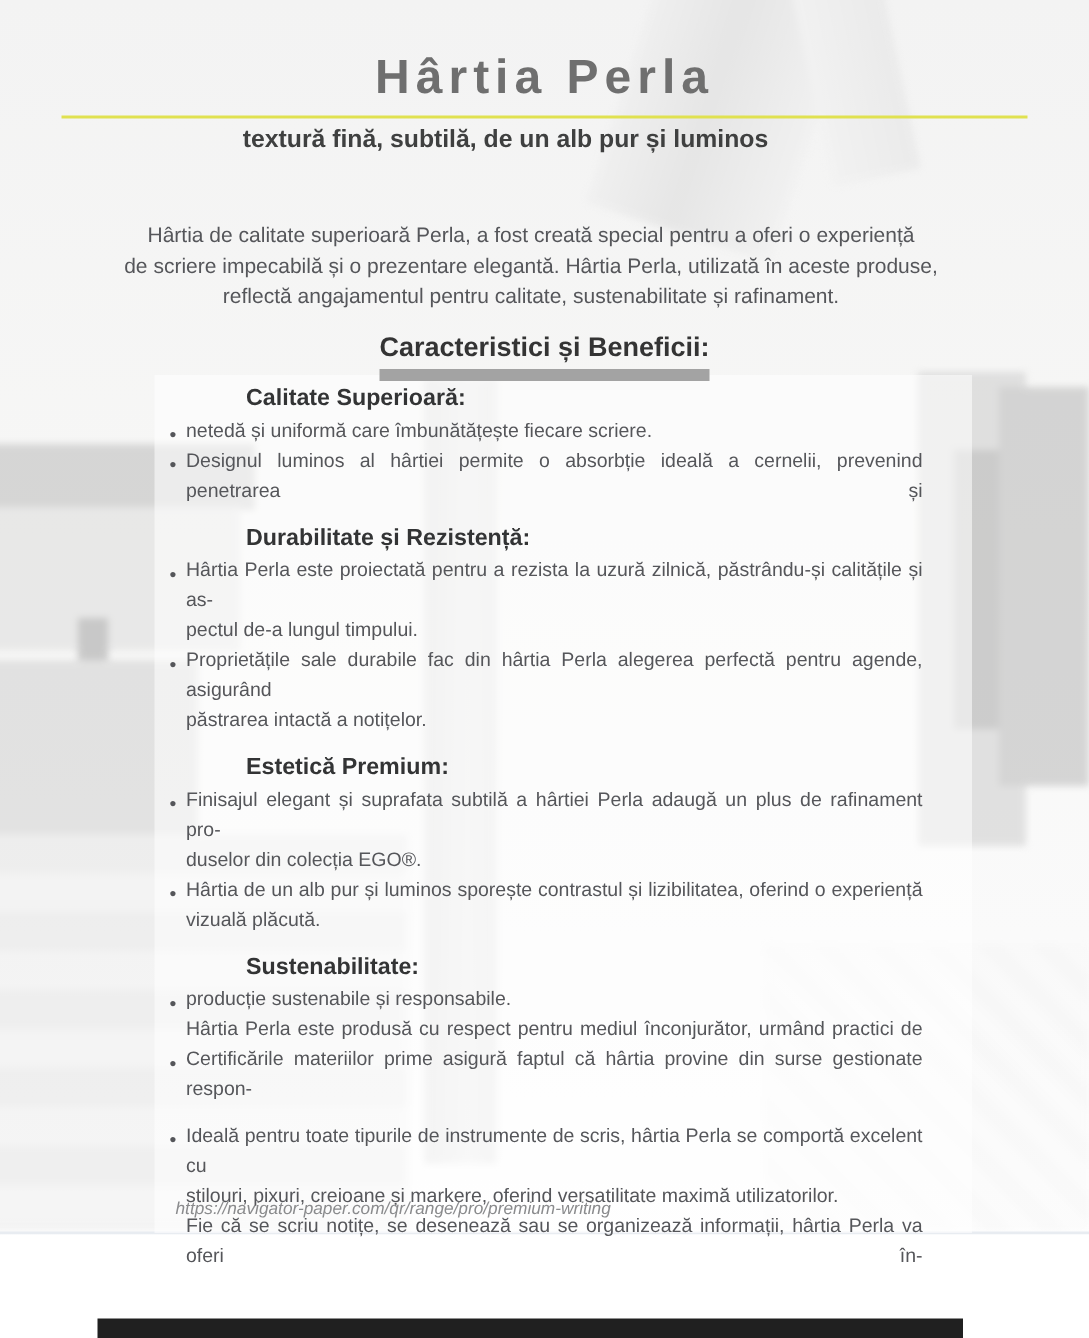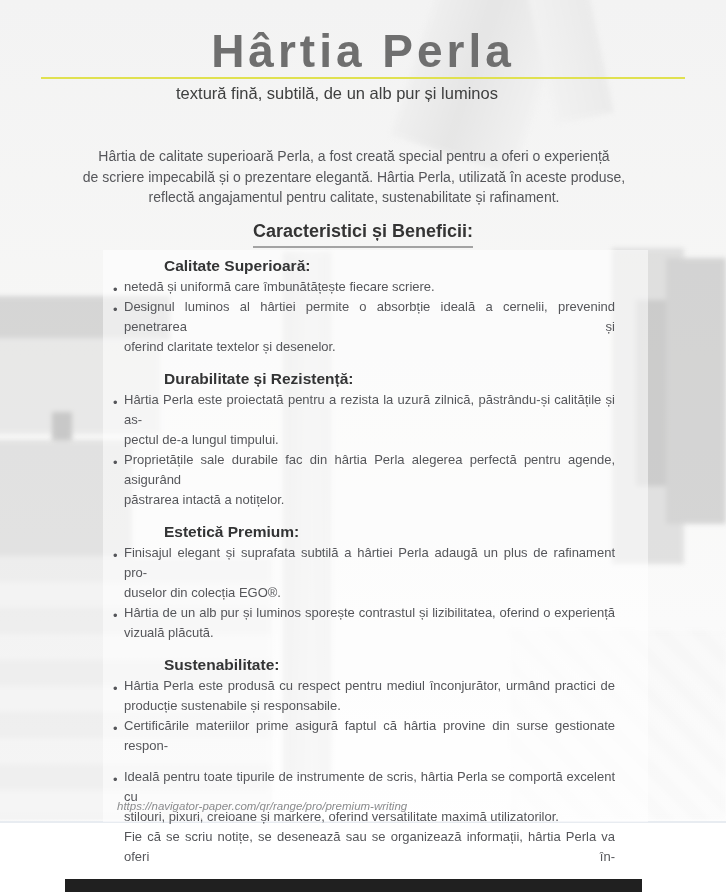--- a/index.html
+++ b/index.html
@@ -29,31 +29,31 @@
     background:repeating-linear-gradient(180deg,#e3e3e3 0 26px,#eeeeee 26px 52px);}
   .ph-bottom-right{left:510px;top:630px;width:216px;height:190px;opacity:.55;
     background:repeating-linear-gradient(45deg,#ececec 0 12px,#f5f5f5 12px 26px);}
   #photo-edge{position:absolute;left:0;top:821px;width:726px;height:2px;background:#e8ecf1;}
   #photo-bottom-white{position:absolute;left:0;top:823px;width:726px;height:69px;background:#ffffff;}
   
   #content-panel{position:absolute;left:103px;top:250px;width:545px;height:572px;
     background:rgba(255,255,255,0.55);}
   
   #page-title{position:absolute;left:0;top:26px;width:726px;text-align:center;
-    font-size:46px;font-weight:700;letter-spacing:4px;color:#6f6f6f;line-height:50px;}
+    font-size:32px;font-weight:700;letter-spacing:4px;color:#6f6f6f;line-height:50px;}
   #title-rule{position:absolute;left:41px;top:77px;width:644px;height:2px;background:#e0e150;}
   #page-subtitle{position:absolute;left:0;top:83px;width:674px;text-align:center;
-    font-size:16.5px;font-weight:400;color:#3f4040;line-height:21px;}
+    font-size:16.5px;font-weight:700;color:#3f4040;line-height:21px;}
   
   #intro{position:absolute;left:54px;top:146px;width:600px;text-align:center;
     font-size:14px;line-height:20.5px;color:#55565a;}
   
   #features-heading-wrap{position:absolute;left:0;top:221px;width:726px;text-align:center;}
   #features-heading{display:inline-block;font-size:18px;font-weight:700;color:#343434;
-    padding-bottom:4px;border-bottom:2px solid #a3a3a3;line-height:21px;}
+    padding-bottom:4px;border-bottom:8px solid #a3a3a3;line-height:21px;}
   
   #sections{position:absolute;left:113px;top:255px;width:502px;}
   .section{margin:0 0 11px 0;}
   .section-heading{font-size:15.5px;font-weight:700;color:#333435;line-height:21px;
     padding-left:4px;margin-bottom:1px;margin-left:47px;}
   .bullet{position:relative;margin:0;}
   .bullet-dot{position:absolute;left:0;top:3px;font-size:13px;color:#55565a;line-height:20px;}
   .bullet-lines{margin-left:11px;}
   .bline{font-size:13px;line-height:20px;color:#55565a;text-align:justify;}
   .bline.just{text-align-last:justify;}
@@ -105,21 +105,20 @@
       <div class="bullet">
         <span class="bullet-dot">•</span>
         <div class="bullet-lines">
           <div class="bline">netedă și uniformă care îmbunătățește fiecare scriere.</div>
         </div>
       </div>
       <div class="bullet">
         <span class="bullet-dot">•</span>
         <div class="bullet-lines">
           <div class="bline just">Designul luminos al hârtiei permite o absorbție ideală a cernelii, prevenind penetrarea și</div>
-          <div class="bline">oferind claritate textelor și desenelor.</div>
         </div>
       </div>
     </div>
     <div class="section">
       <div class="section-heading">Durabilitate și Rezistență:</div>
       <div class="bullet">
         <span class="bullet-dot">•</span>
         <div class="bullet-lines">
           <div class="bline just">Hârtia Perla este proiectată pentru a rezista la uzură zilnică, păstrându-și calitățile și as-</div>
           <div class="bline">pectul de-a lungul timpului.</div>
@@ -148,22 +147,22 @@
           <div class="bline just">Hârtia de un alb pur și luminos sporește contrastul și lizibilitatea, oferind o experiență</div>
           <div class="bline">vizuală plăcută.</div>
         </div>
       </div>
     </div>
     <div class="section">
       <div class="section-heading">Sustenabilitate:</div>
       <div class="bullet">
         <span class="bullet-dot">•</span>
         <div class="bullet-lines">
+          <div class="bline">producție sustenabile și responsabile.</div>
           <div class="bline just">Hârtia Perla este produsă cu respect pentru mediul înconjurător, urmând practici de</div>
-          <div class="bline">producție sustenabile și responsabile.</div>
         </div>
       </div>
       <div class="bullet">
         <span class="bullet-dot">•</span>
         <div class="bullet-lines">
           <div class="bline just">Certificările materiilor prime asigură faptul că hârtia provine din surse gestionate respon-</div>
         </div>
       </div>
     </div>
     <div class="section">

